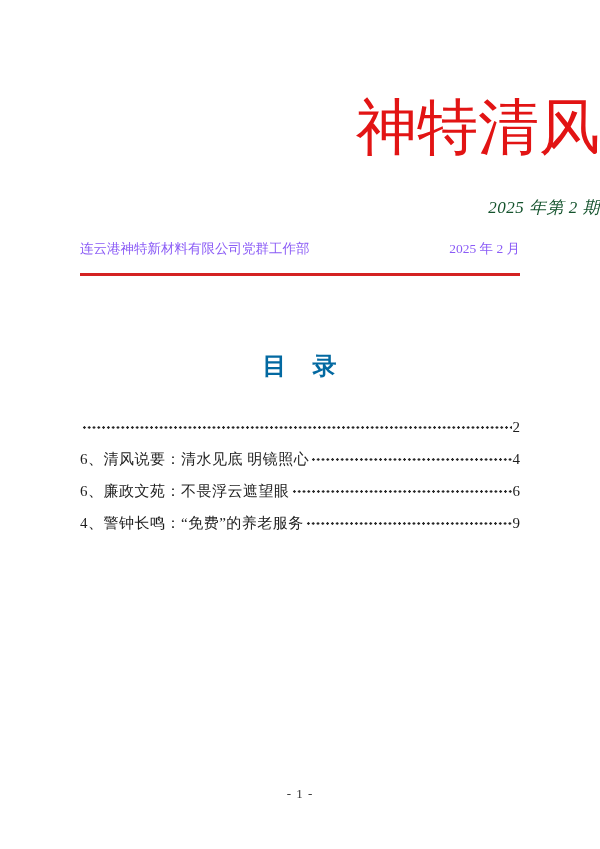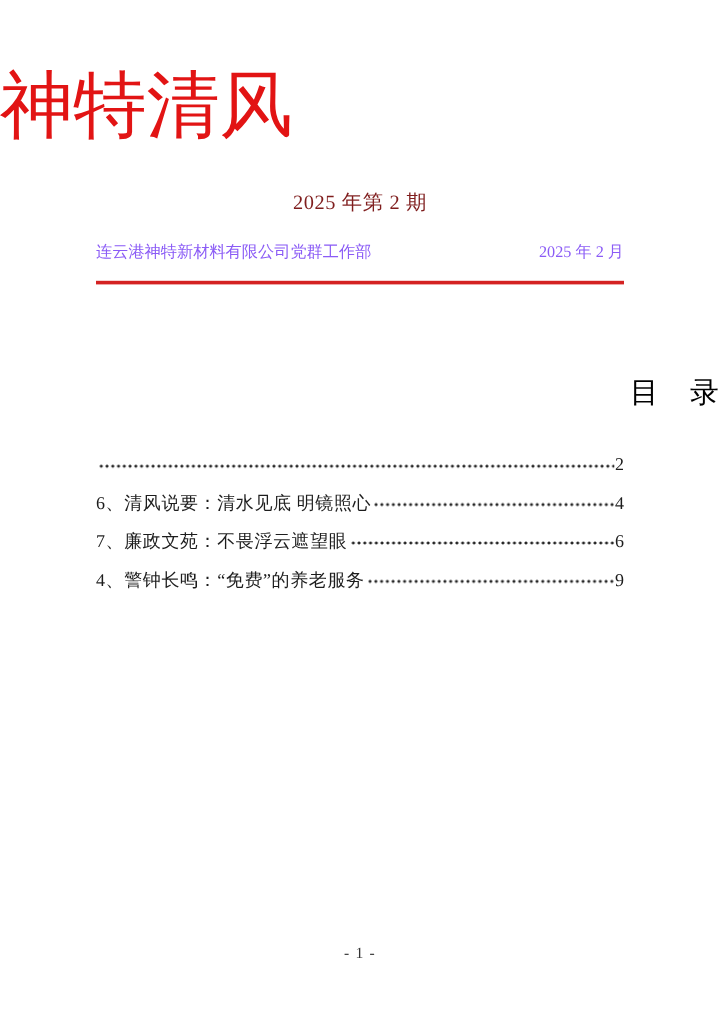--- a/index.html
+++ b/index.html
@@ -11,57 +11,58 @@
     color: #1d1d1d;
     overflow: hidden;
   }
   .sheet {
     position: relative;
     width: 600px; height: 849px;
     background: #ffffff;
   }
   .title {
     margin: 0;
-    padding-top: 55px;
-    text-align: left;
+    padding-top: 94px;
+    text-align: right;
     font-size: 61px;
     line-height: 1.12;
     font-weight: 400;
     color: var(--title-red, #e21414);
     letter-spacing: 0;
   }
   .issue {
     margin-top: 34px;
-    text-align: center;
+    text-align: right;
     font-size: 17px;
     letter-spacing: 0.5px;
-    color: #7f1d1d;
+    color: #14532d;
+    font-style: italic;
   }
   .meta {
     width: 440px;
     margin: 21px auto 0;
     display: flex;
     justify-content: space-between;
     align-items: baseline;
     font-size: 13.5px;
     color: #8b5cf6;
   }
   .rule {
     width: 440px;
     height: 3px;
     margin: 15px auto 0;
     background: var(--rule-red, #d42222);
   }
   .toc-heading {
     margin: 74px 0 0;
-    text-align: right;
+    text-align: center;
     font-size: 24px;
-    font-weight: 400;
+    font-weight: 700;
     letter-spacing: 1px;
-    color: #000000;
+    color: #0369a1;
   }
   .toc {
     width: 440px;
     margin: 37px auto 0;
   }
   .toc-row {
     display: flex;
     align-items: baseline;
     font-size: 15px;
     line-height: 17px;
@@ -115,21 +116,21 @@
     <div class="toc-row">
       <span class="leader"></span>
       <span class="toc-page">2</span>
     </div>
     <div class="toc-row">
       <span class="toc-label">6、清风说要：清水见底 明镜照心</span>
       <span class="leader"></span>
       <span class="toc-page">4</span>
     </div>
     <div class="toc-row">
-      <span class="toc-label">7、廉政文苑：不畏浮云遮望眼</span>
+      <span class="toc-label">6、廉政文苑：不畏浮云遮望眼</span>
       <span class="leader"></span>
       <span class="toc-page">6</span>
     </div>
     <div class="toc-row">
       <span class="toc-label">4、警钟长鸣：“免费”的养老服务</span>
       <span class="leader"></span>
       <span class="toc-page">9</span>
     </div>
   </div>
 

